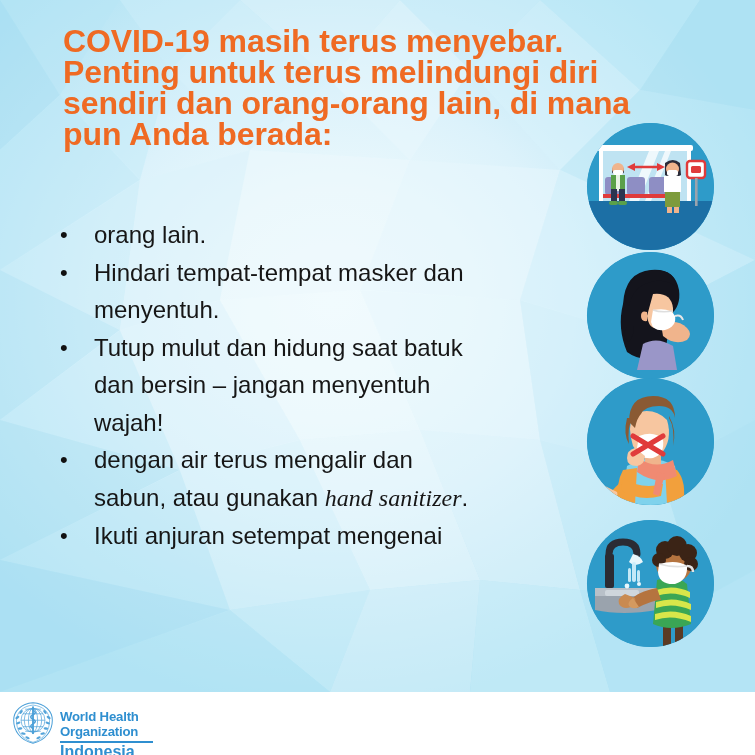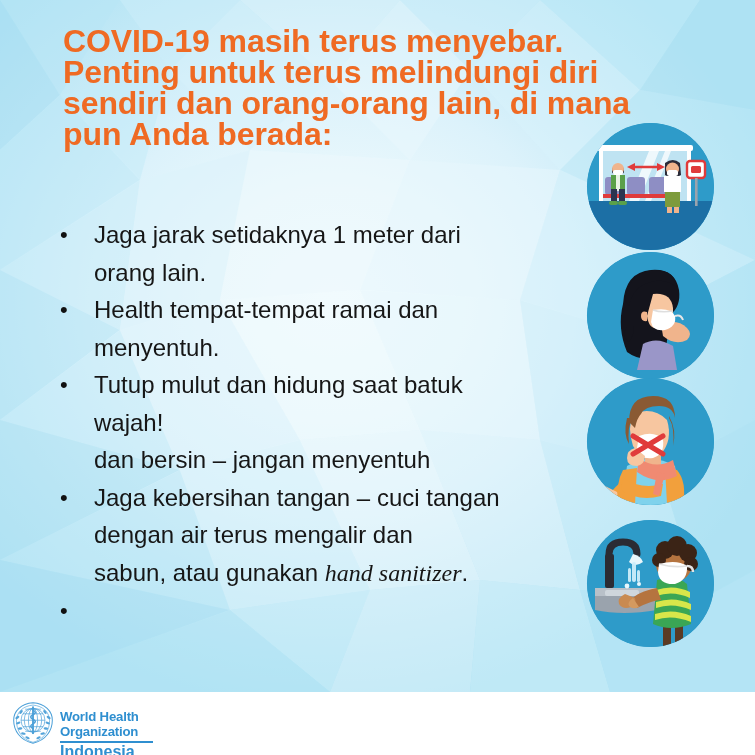--- a/index.html
+++ b/index.html
@@ -117,54 +117,53 @@
     <span class="hl">Penting untuk terus melindungi diri</span>
     <span class="hl">sendiri dan orang-orang lain, di mana</span>
     <span class="hl">pun Anda berada:</span>
   </div>
 
   <div id="bullets">
 
     <div class="bullet-row">
       <span class="bullet-dot">•</span>
       <span class="btext">
-        <span class="ln">Jaga jarak setidaknya 1 meter dari</span>
         <span class="ln">orang lain.</span>
       </span>
     </div>
 
     <div class="bullet-row">
       <span class="bullet-dot">•</span>
       <span class="btext">
-        <span class="ln">Health tempat-tempat ramai dan</span>
+        <span class="ln">Hindari tempat-tempat masker dan</span>
         <span class="ln">menyentuh.</span>
       </span>
     </div>
 
     <div class="bullet-row">
       <span class="bullet-dot">•</span>
       <span class="btext">
         <span class="ln">Tutup mulut dan hidung saat batuk</span>
+        <span class="ln">dan bersin – jangan menyentuh</span>
         <span class="ln">wajah!</span>
-        <span class="ln">dan bersin – jangan menyentuh</span>
-      </span>
-    </div>
-
-    <div class="bullet-row">
-      <span class="bullet-dot">•</span>
-      <span class="btext">
-        <span class="ln">Jaga kebersihan tangan – cuci tangan</span>
+      </span>
+    </div>
+
+    <div class="bullet-row">
+      <span class="bullet-dot">•</span>
+      <span class="btext">
         <span class="ln">dengan air terus mengalir dan</span>
         <span class="ln"><span>sabun, atau gunakan </span><span class="ital">hand sanitizer</span><span>.</span></span>
       </span>
     </div>
 
     <div class="bullet-row">
       <span class="bullet-dot">•</span>
       <span class="btext">
+        <span class="ln">Ikuti anjuran setempat mengenai</span>
       </span>
     </div>
 
   </div>
 
   <div class="circle" id="circle-distancing">
     <svg viewBox="0 0 127 127">
       <circle cx="63.5" cy="63.5" r="63.5" fill="#2e9bc9"></circle>
       <path d="M0,78 A63.5,63.5 0 0 0 127,78 Z" fill="#1c6fa5"></path>
 

